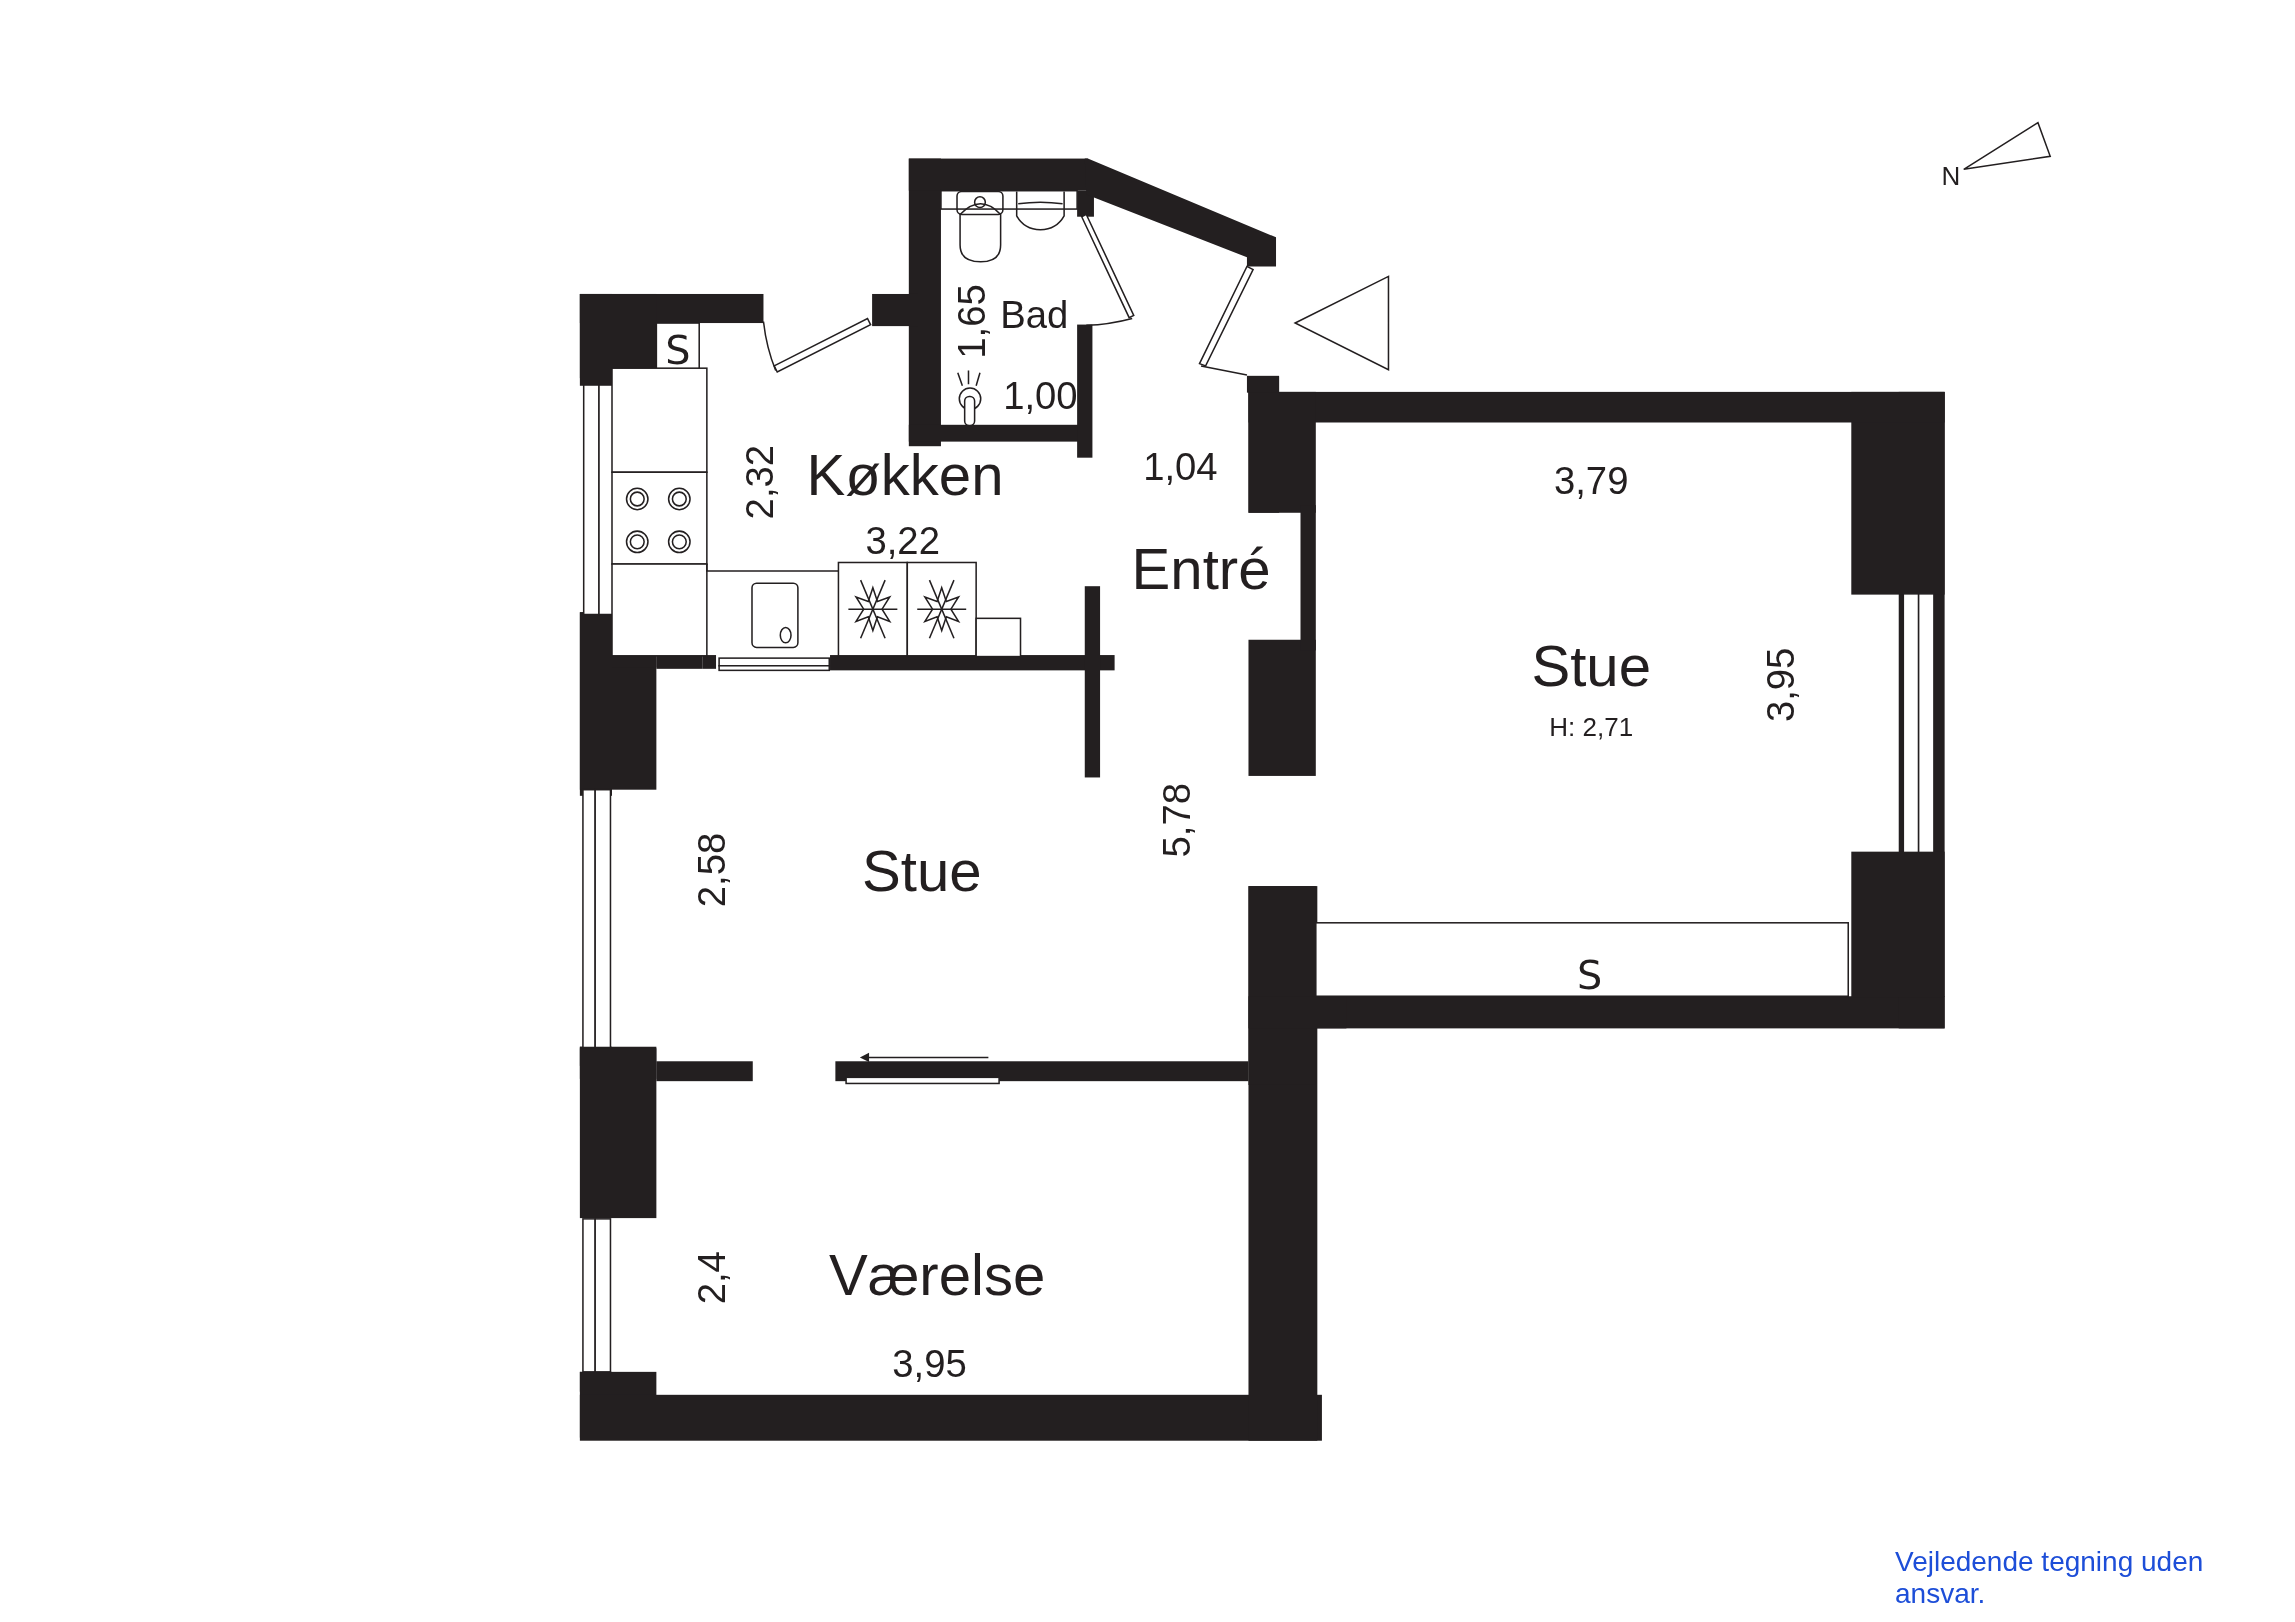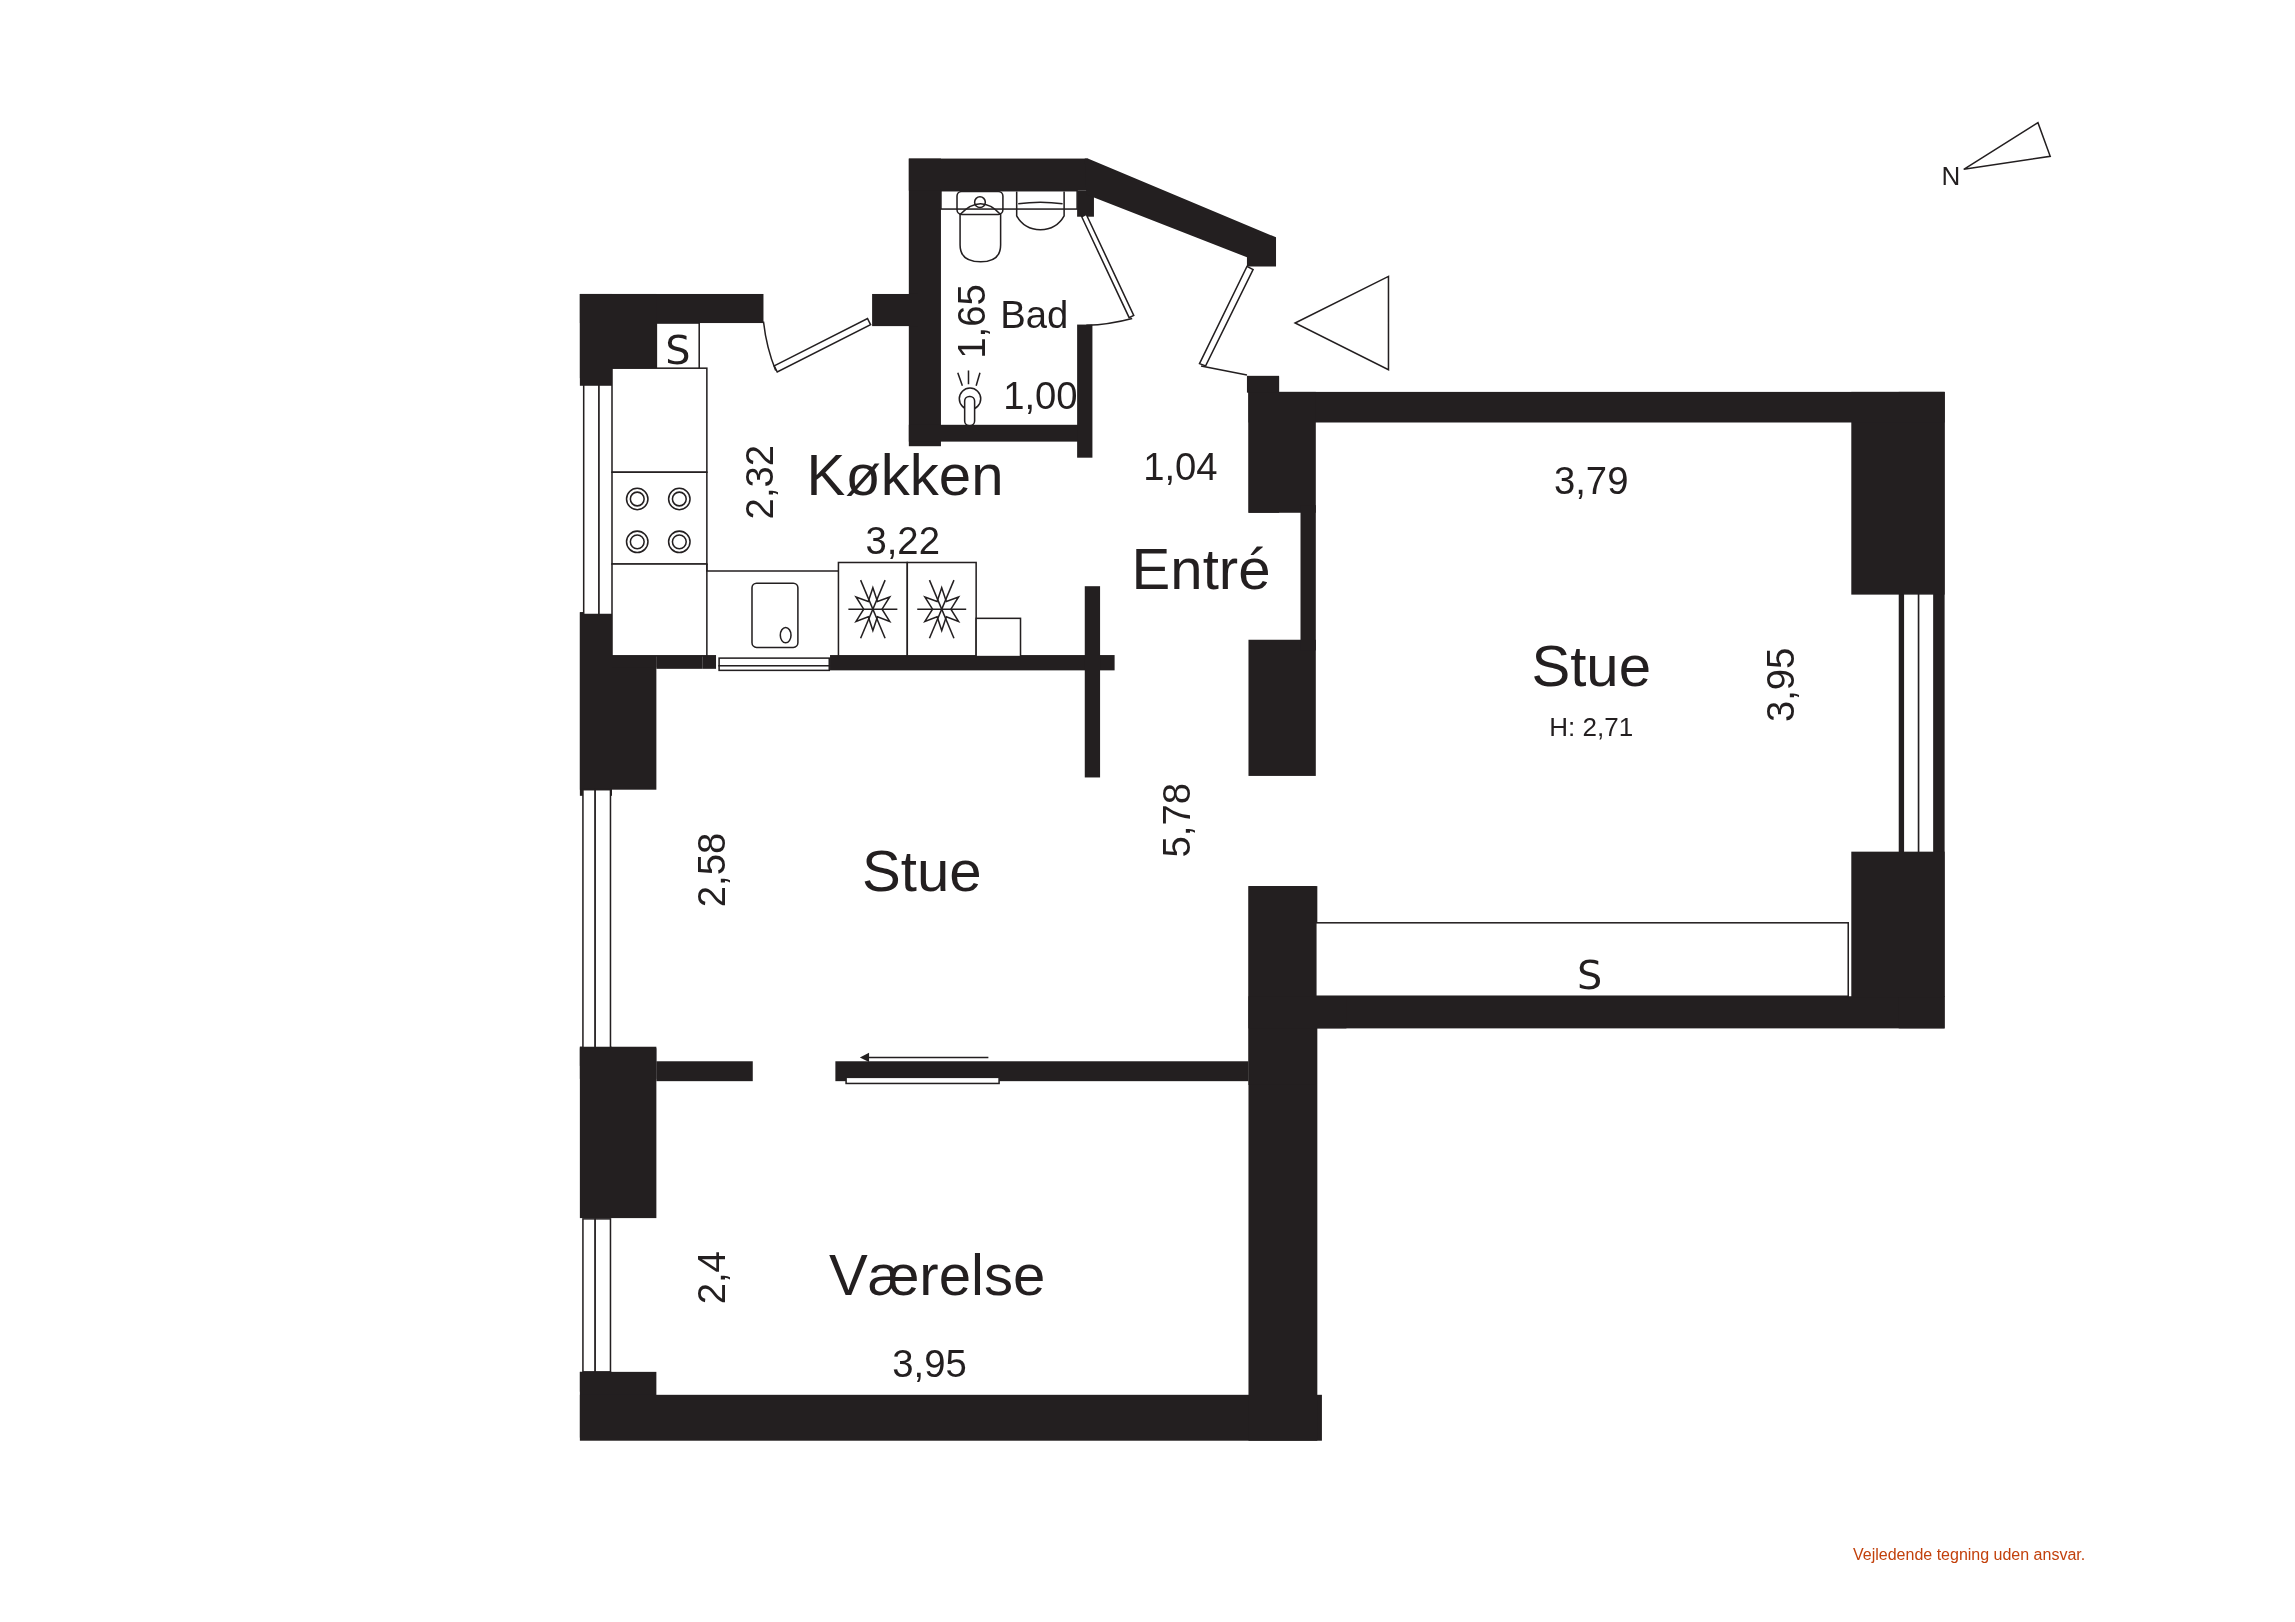--- a/index.html
+++ b/index.html
@@ -6,21 +6,21 @@
   body { width: 2295px; height: 1623px; position: relative; overflow: hidden; font-family: "Liberation Sans", sans-serif; }
   #plan { position: absolute; left: 0; top: 0; width: 2295px; height: 1623px; }
   .wall { fill: #231f20; }
   .thin { fill: #ffffff; stroke: #231f20; stroke-width: 2; }
   .line { fill: none; stroke: #231f20; stroke-width: 2; }
   .lbl { font-family: "Liberation Sans", sans-serif; fill: #231f20; }
   .room { font-size: 76px; }
   .dim { font-size: 50px; }
   .small { font-size: 34px; }
   .s { font-family: "DejaVu Sans", sans-serif; font-size: 52px; fill: #231f20; }
-  .disclaimer { position: absolute; left: 1853px; top: 1546px; font-size: 16px; color: #c2410c; }
+  .disclaimer { position: absolute; left: 1895px; top: 1546px; font-size: 28px; color: #1d4ed8; }
 </style>
 </head>
 <body>
 
 <svg id="plan" viewBox="0 0 3000 2121" xmlns="http://www.w3.org/2000/svg">
 
   <g>
 
     <rect class="wall" x="758" y="384" width="240" height="38"></rect>
     <rect class="wall" x="758" y="384" width="100" height="110"></rect>

